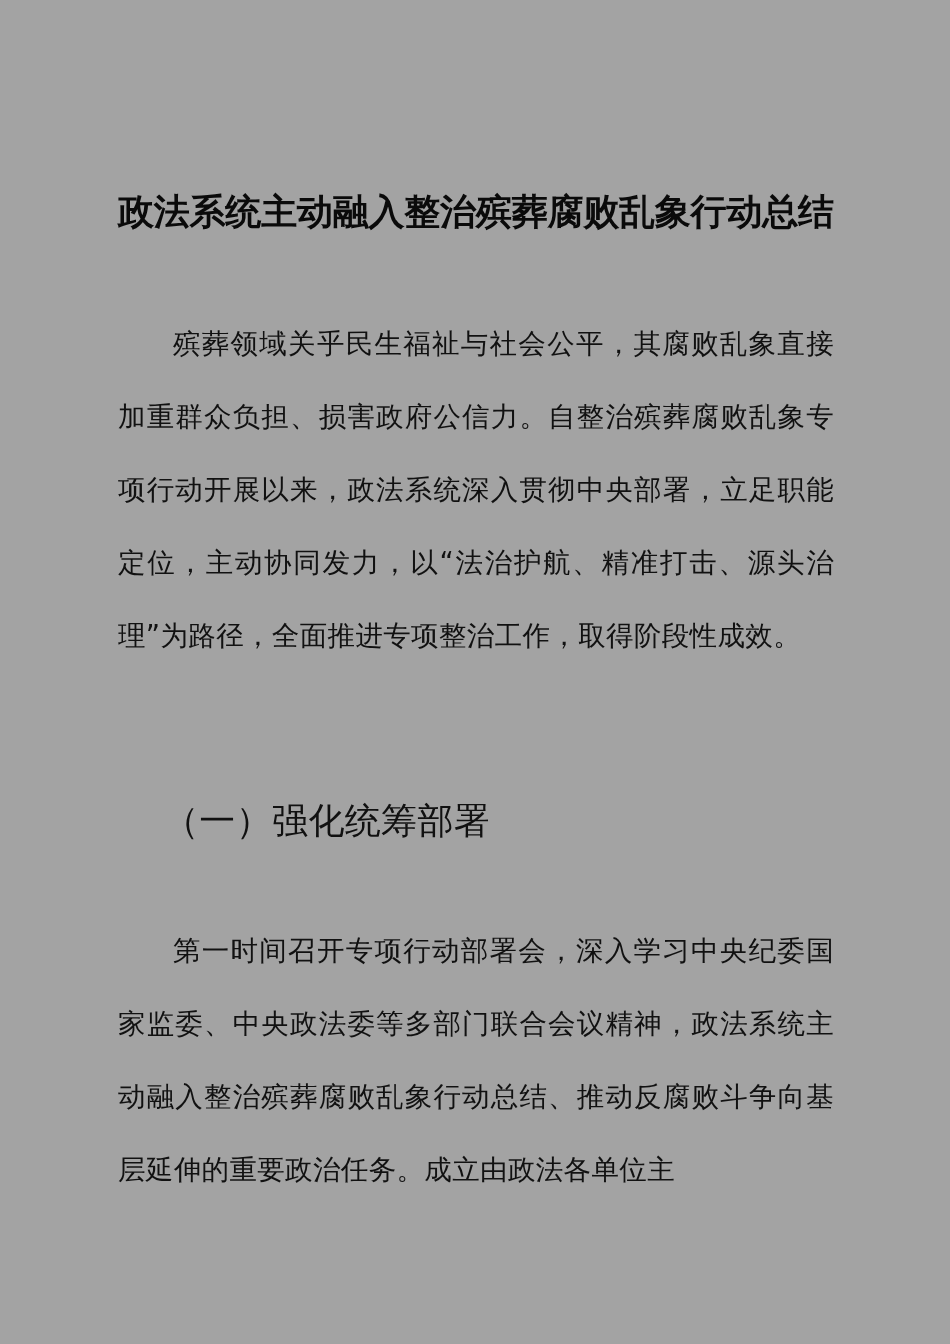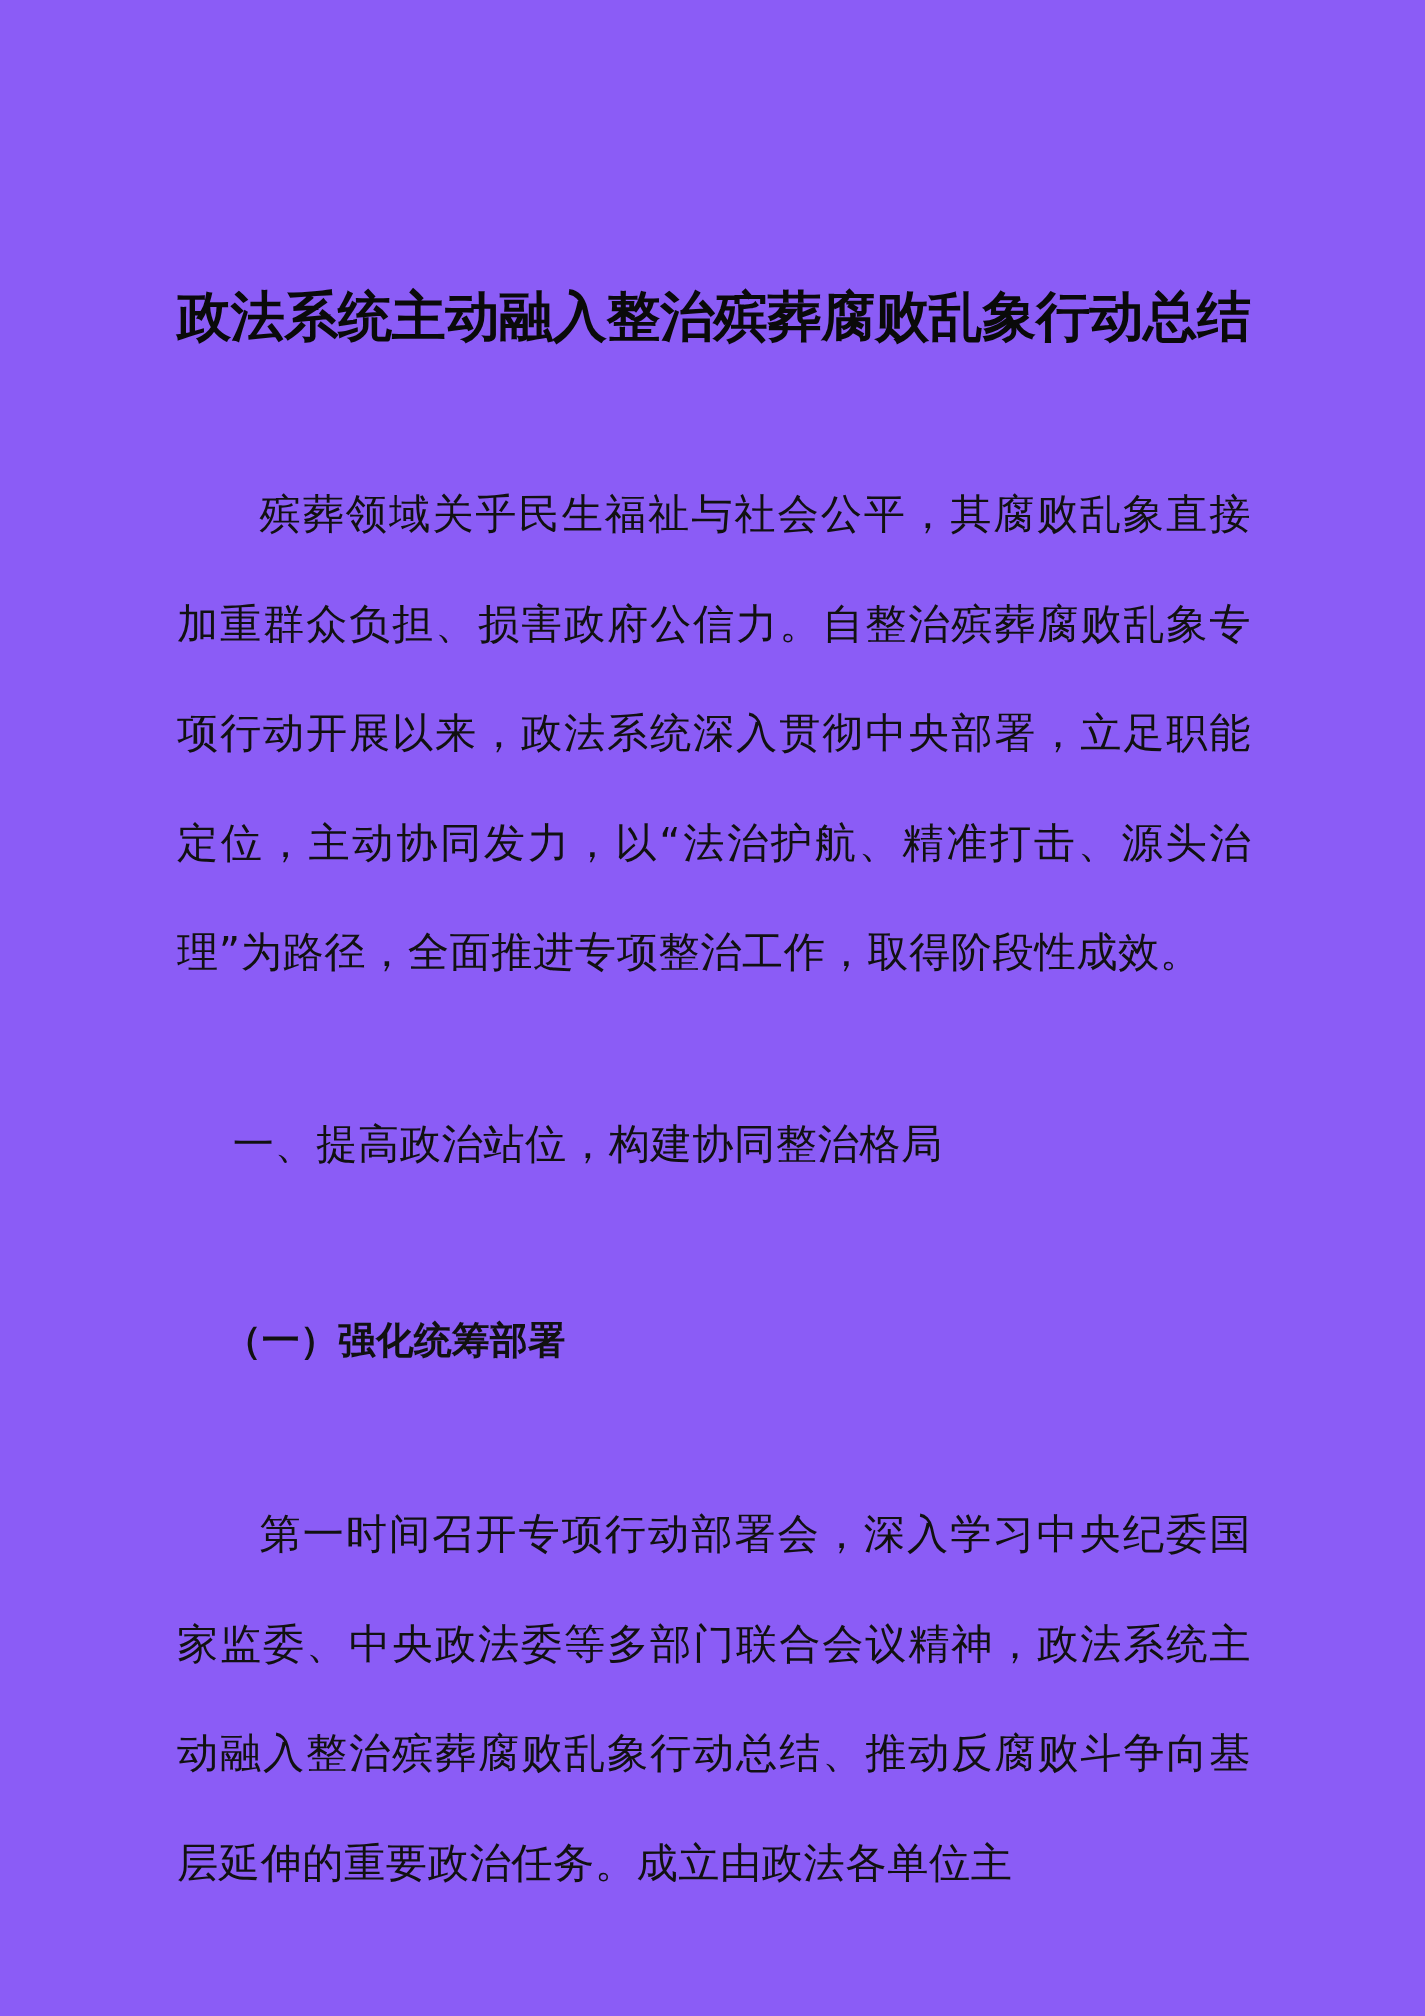--- a/index.html
+++ b/index.html
@@ -13,21 +13,21 @@
     font-family: "DejaVu Sans", "Liberation Sans", sans-serif;
     color: #000000;
     overflow: hidden;
     position: relative;
   }
 
   .page {
     position: relative;
     width: 950px;
     height: 1344px;
-    background: #8b5cf6;
+    background: #a3a3a3;
     box-sizing: border-box;
   }
 
   
   .doc-title {
     position: absolute;
     left: 118px;
     top: 163px;
     width: 716px;
     font-size: 36px;
@@ -67,22 +67,22 @@
     font-weight: normal;
     line-height: 73px;
     text-indent: 1.35em;
     letter-spacing: 0.35px;
     margin: 0;
     white-space: nowrap;
     color: #111111;
   }
 
   .heading-l2 {
-    font-size: 25px;
-    font-weight: bold;
+    font-size: 36px;
+    font-weight: normal;
     line-height: 73px;
     text-indent: 1.25em;
     letter-spacing: 0.35px;
     margin: 0;
     white-space: nowrap;
     color: #111111;
   }
 
   .gap-section { height: 55px; }
   .gap-sub     { height: 57px; }
@@ -94,21 +94,20 @@
 <div class="page">
 
   <h1 class="doc-title" style="letter-spacing: -0.211px;">政法系统主动融入整治殡葬腐败乱象行动总结</h1>
 
   <div class="body-block">
 
     <p class="para">殡葬领域关乎民生福祉与社会公平，其腐败乱象直接加重群众负担、损害政府公信力。自整治殡葬腐败乱象专项行动开展以来，政法系统深入贯彻中央部署，立足职能定位，主动协同发力，以“法治护航、精准打击、源头治理”为路径，全面推进专项整治工作，取得阶段性成效。</p>
 
     <div class="gap-section"></div>
 
-    <p class="heading-l1">一、提高政治站位，构建协同整治格局</p>
 
     <div class="gap-sub"></div>
 
     <p class="heading-l2">（一）强化统筹部署</p>
 
     <div class="gap-para"></div>
 
     <p class="para last-unjustified">第一时间召开专项行动部署会，深入学习中央纪委国家监委、中央政法委等多部门联合会议精神，政法系统主动融入整治殡葬腐败乱象行动总结、推动反腐败斗争向基层延伸的重要政治任务。成立由政法各单位主</p>
 
   </div>

